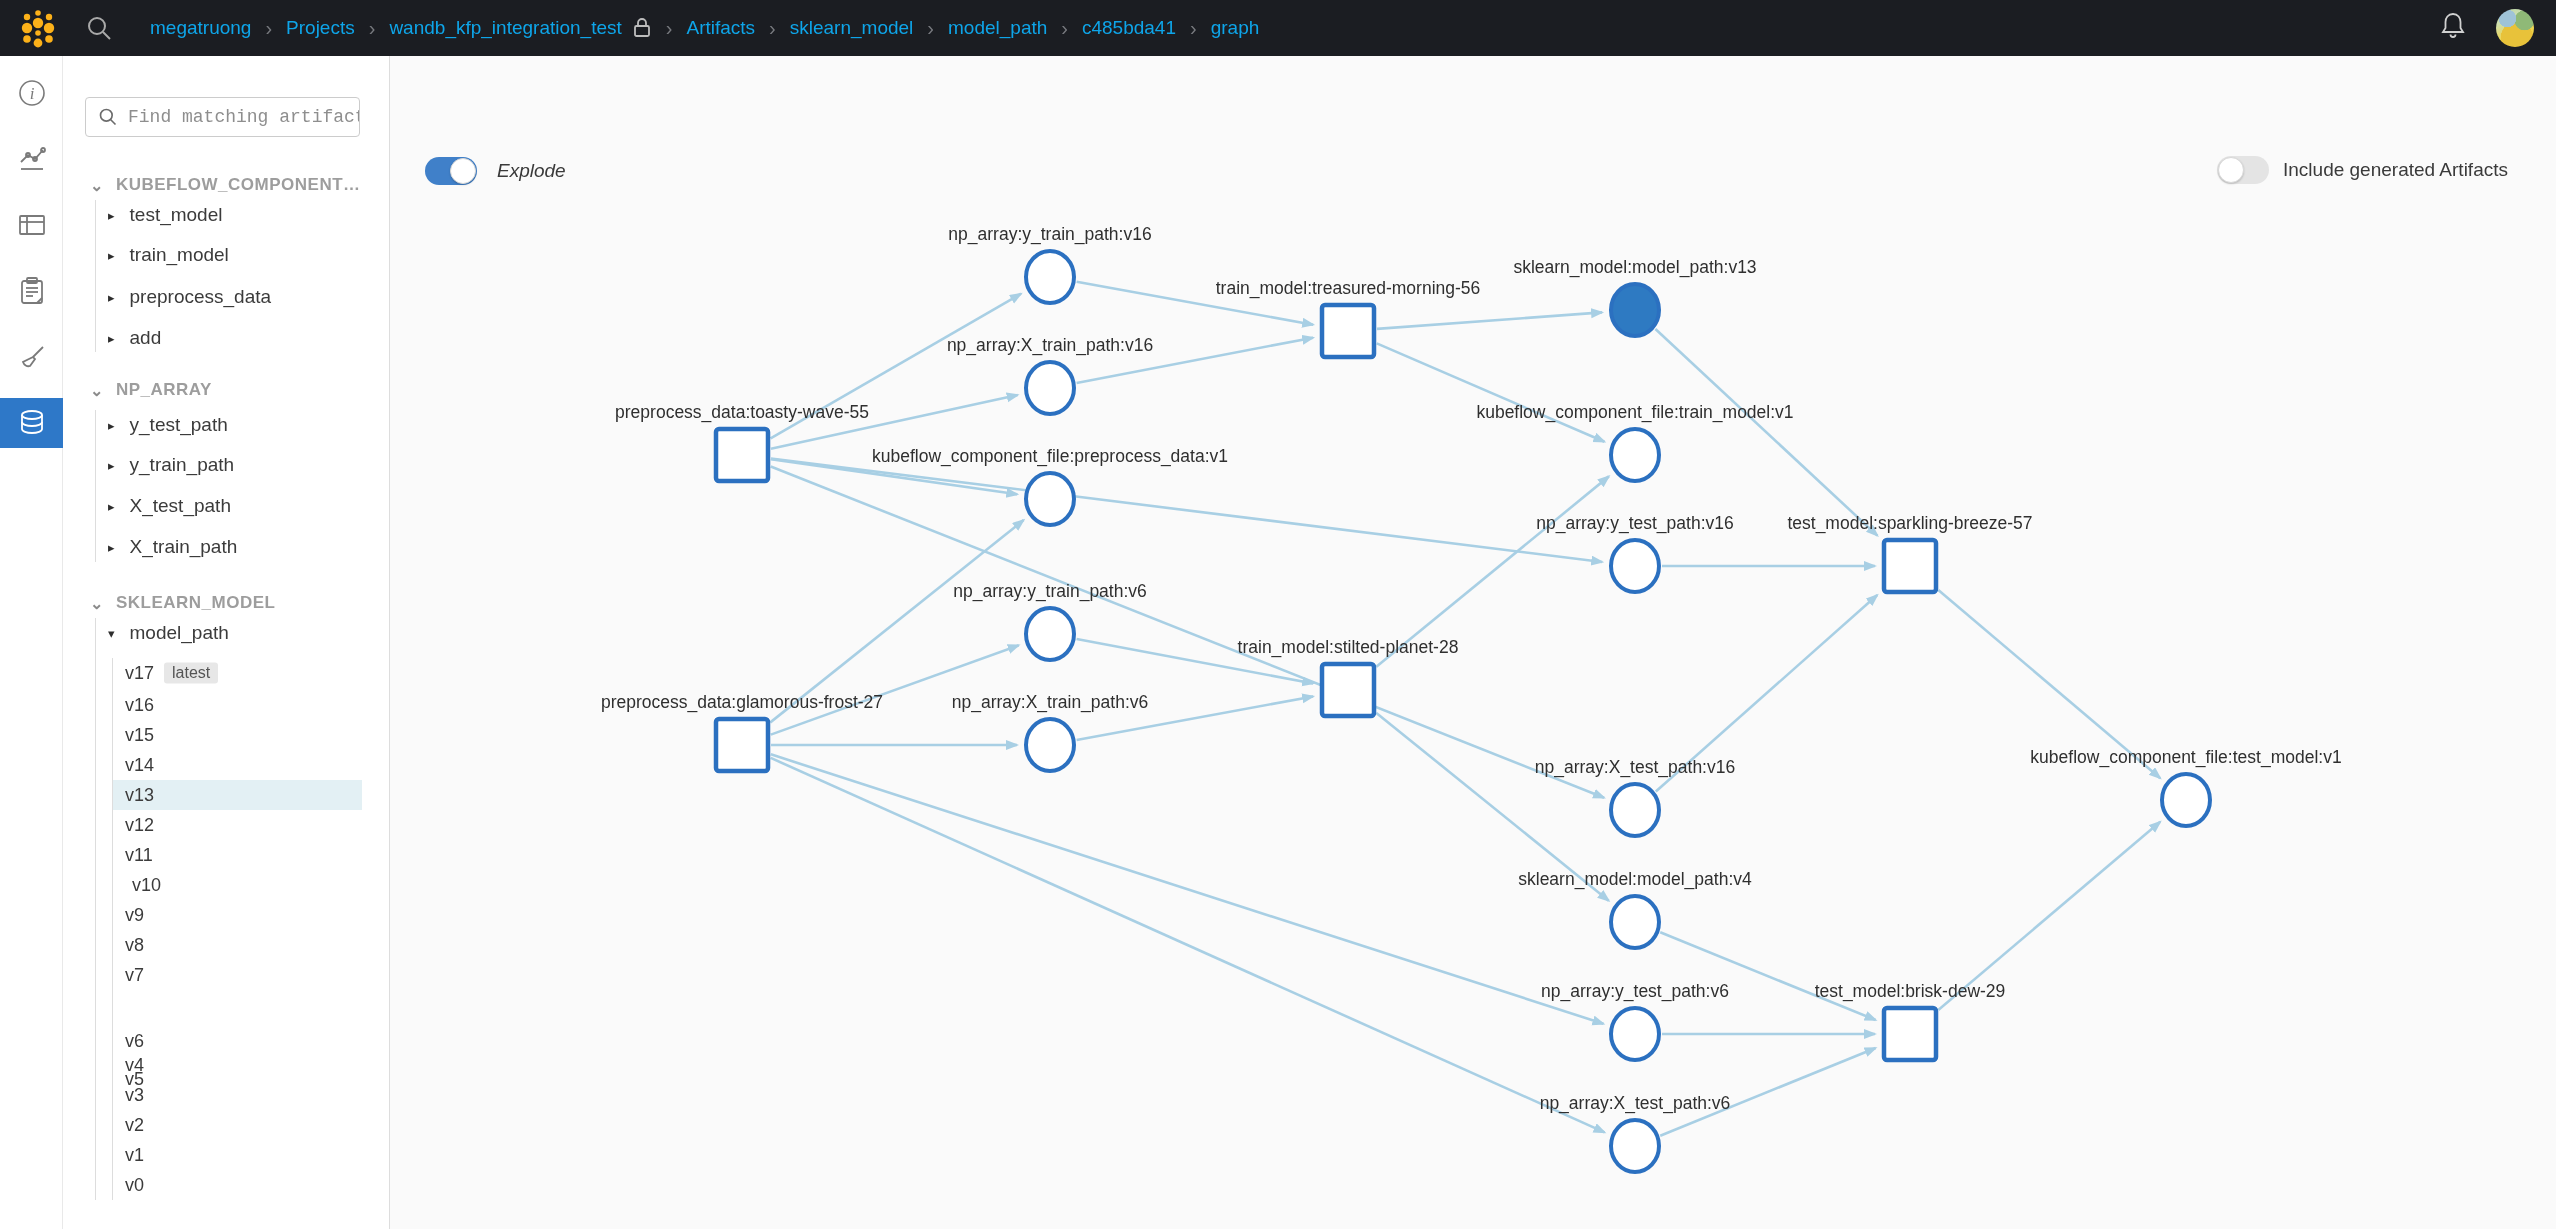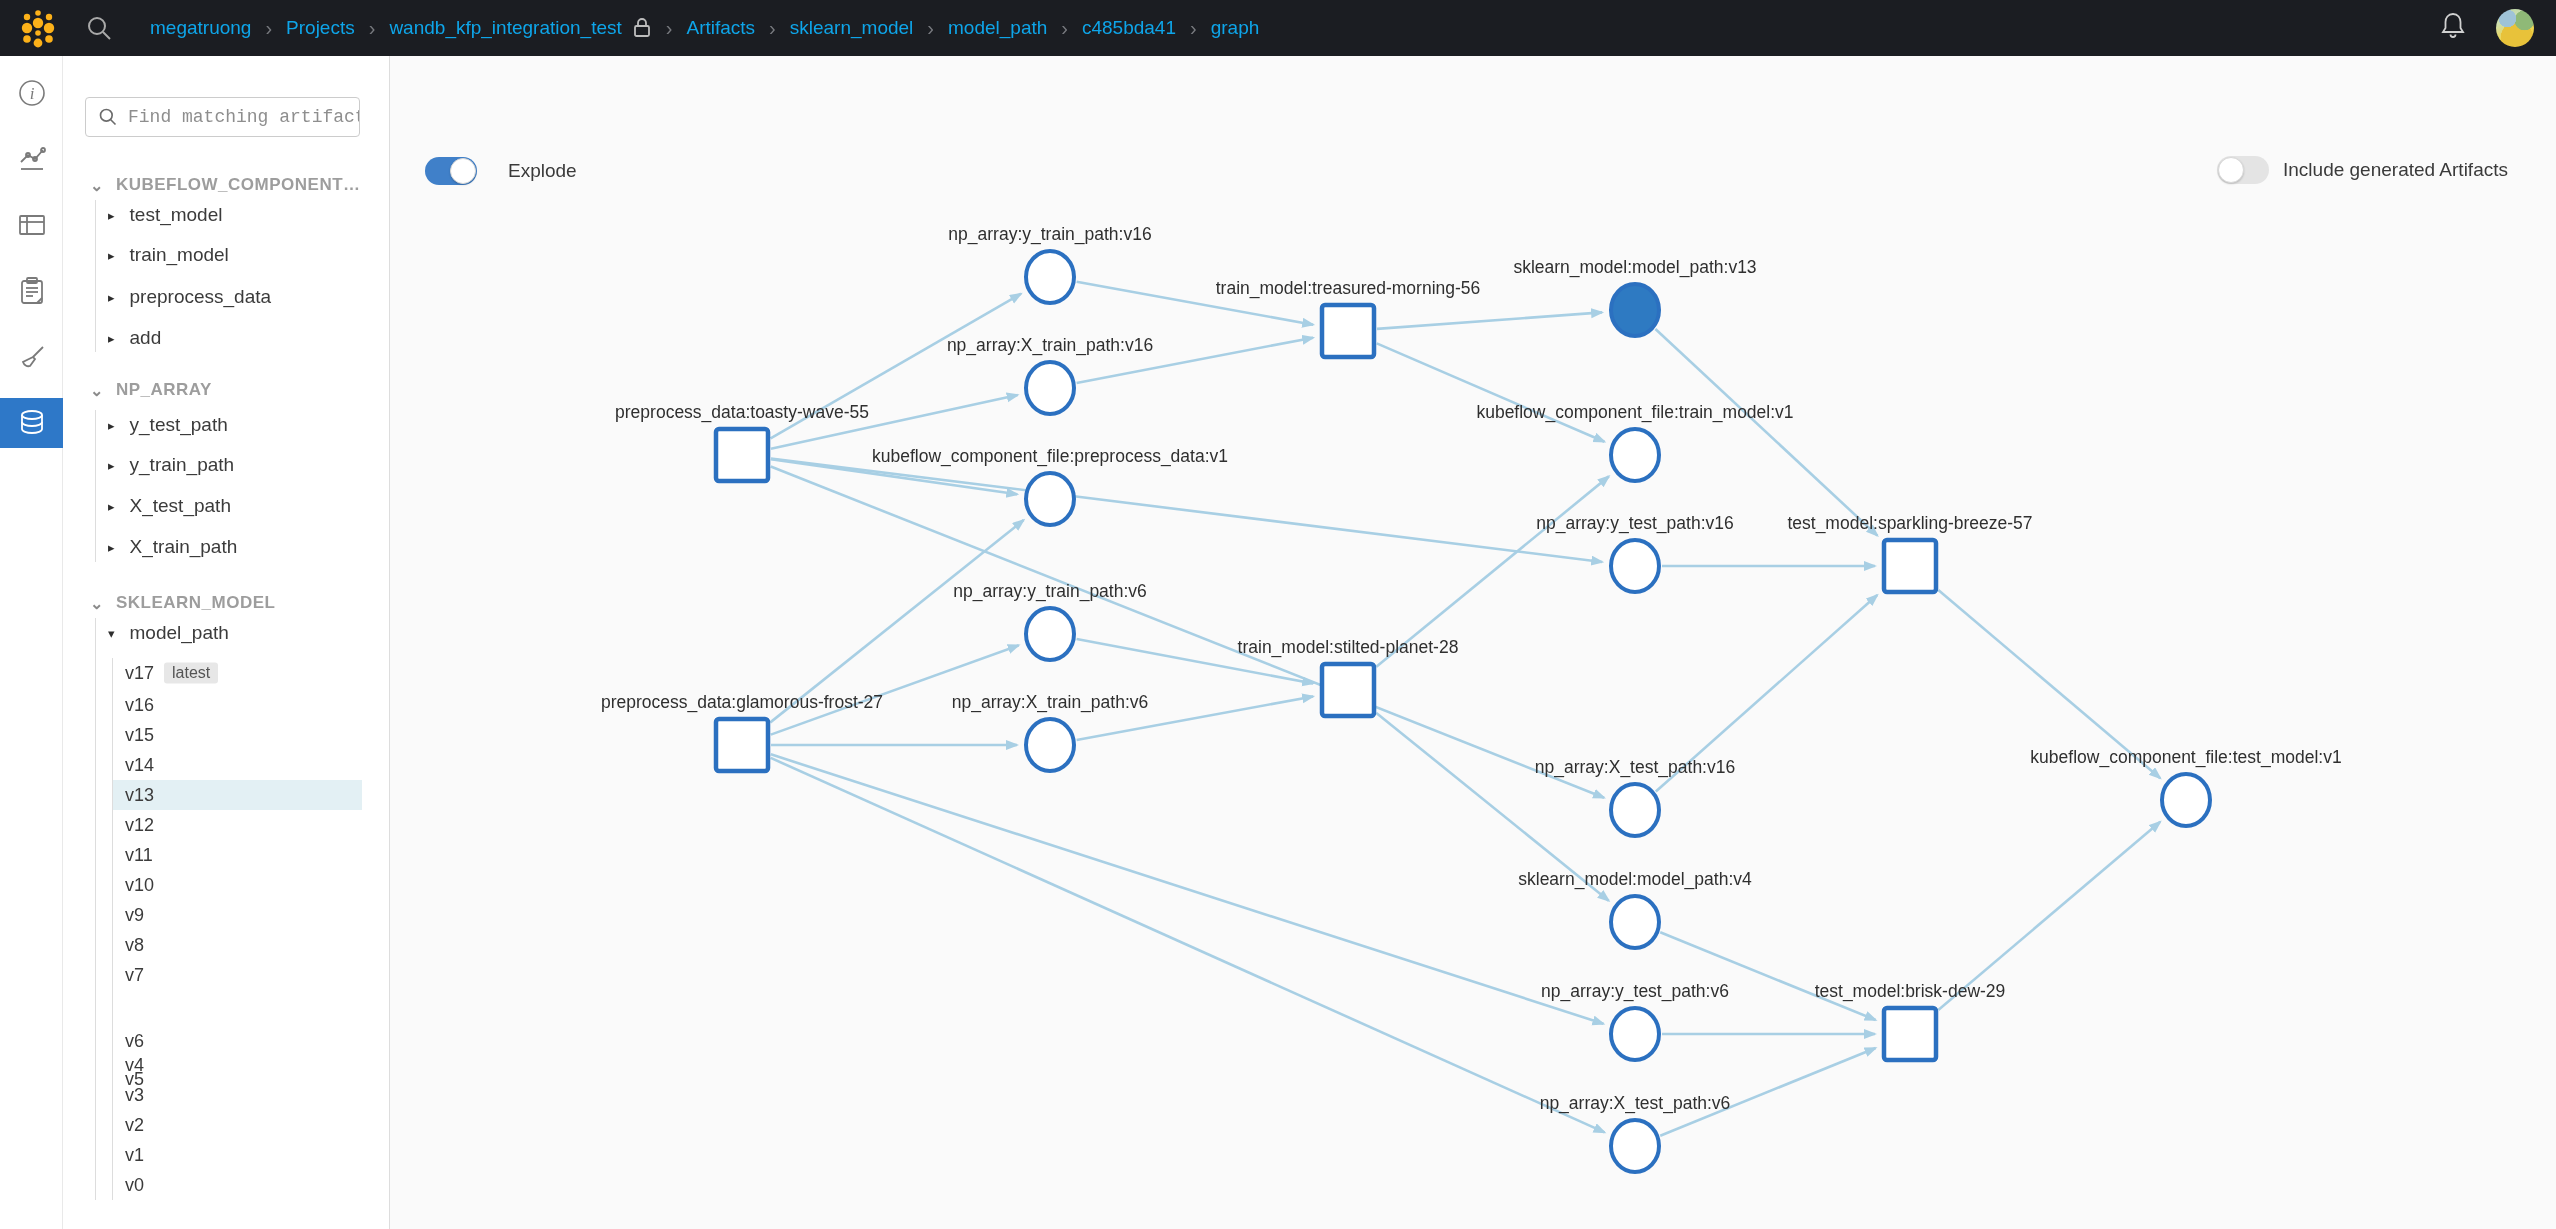--- a/index.html
+++ b/index.html
@@ -260,21 +260,21 @@
       <div class="version-hl" style="top: 724px;"></div>
       <div class="version-item" style="top: 739px;">
         <span>v13</span>
       </div>
       <div class="version-item" style="top: 769px;">
         <span>v12</span>
       </div>
       <div class="version-item" style="top: 799px;">
         <span>v11</span>
       </div>
-      <div class="version-item" style="top: 829px;">
+      <div class="version-item" style="top: 829px; margin-left: 7px;">
         <span>v10</span>
       </div>
       <div class="version-item" style="top: 859px;">
         <span>v9</span>
       </div>
       <div class="version-item" style="top: 889px;">
         <span>v8</span>
       </div>
       <div class="version-item" style="top: 919px;">
         <span>v7</span>
@@ -374,20 +374,20 @@
       <text x="1910" y="997" text-anchor="middle" font-size="17.5" fill="#2f2f2f" font-family="&quot;Liberation Sans&quot;, sans-serif">test_model:brisk-dew-29</text>
       <ellipse cx="2186" cy="800" rx="24" ry="26" fill="#ffffff" stroke="#2b70c0" stroke-width="4"></ellipse>
       <text x="2186" y="763" text-anchor="middle" font-size="17.5" fill="#2f2f2f" font-family="&quot;Liberation Sans&quot;, sans-serif">kubeflow_component_file:test_model:v1</text>
     </svg>
 
 
   <div class="controls">
     <div class="toggle on" style="left:35px; top:23px;">
       <span class="knob"></span>
     </div>
-    <div class="toggle-label" style="left:118px; top:37px;">Explode</div>
+    <div class="toggle-label" style="left:107px; top:37px;font-style:italic;">Explode</div>
 
     <div class="toggle off" style="left:1827px; top:22px;">
       <span class="knob"></span>
     </div>
     <div class="toggle-label" style="left:1893px; top:36px;">Include generated Artifacts</div>
   </div>
 </div>
 
 </body></html>

